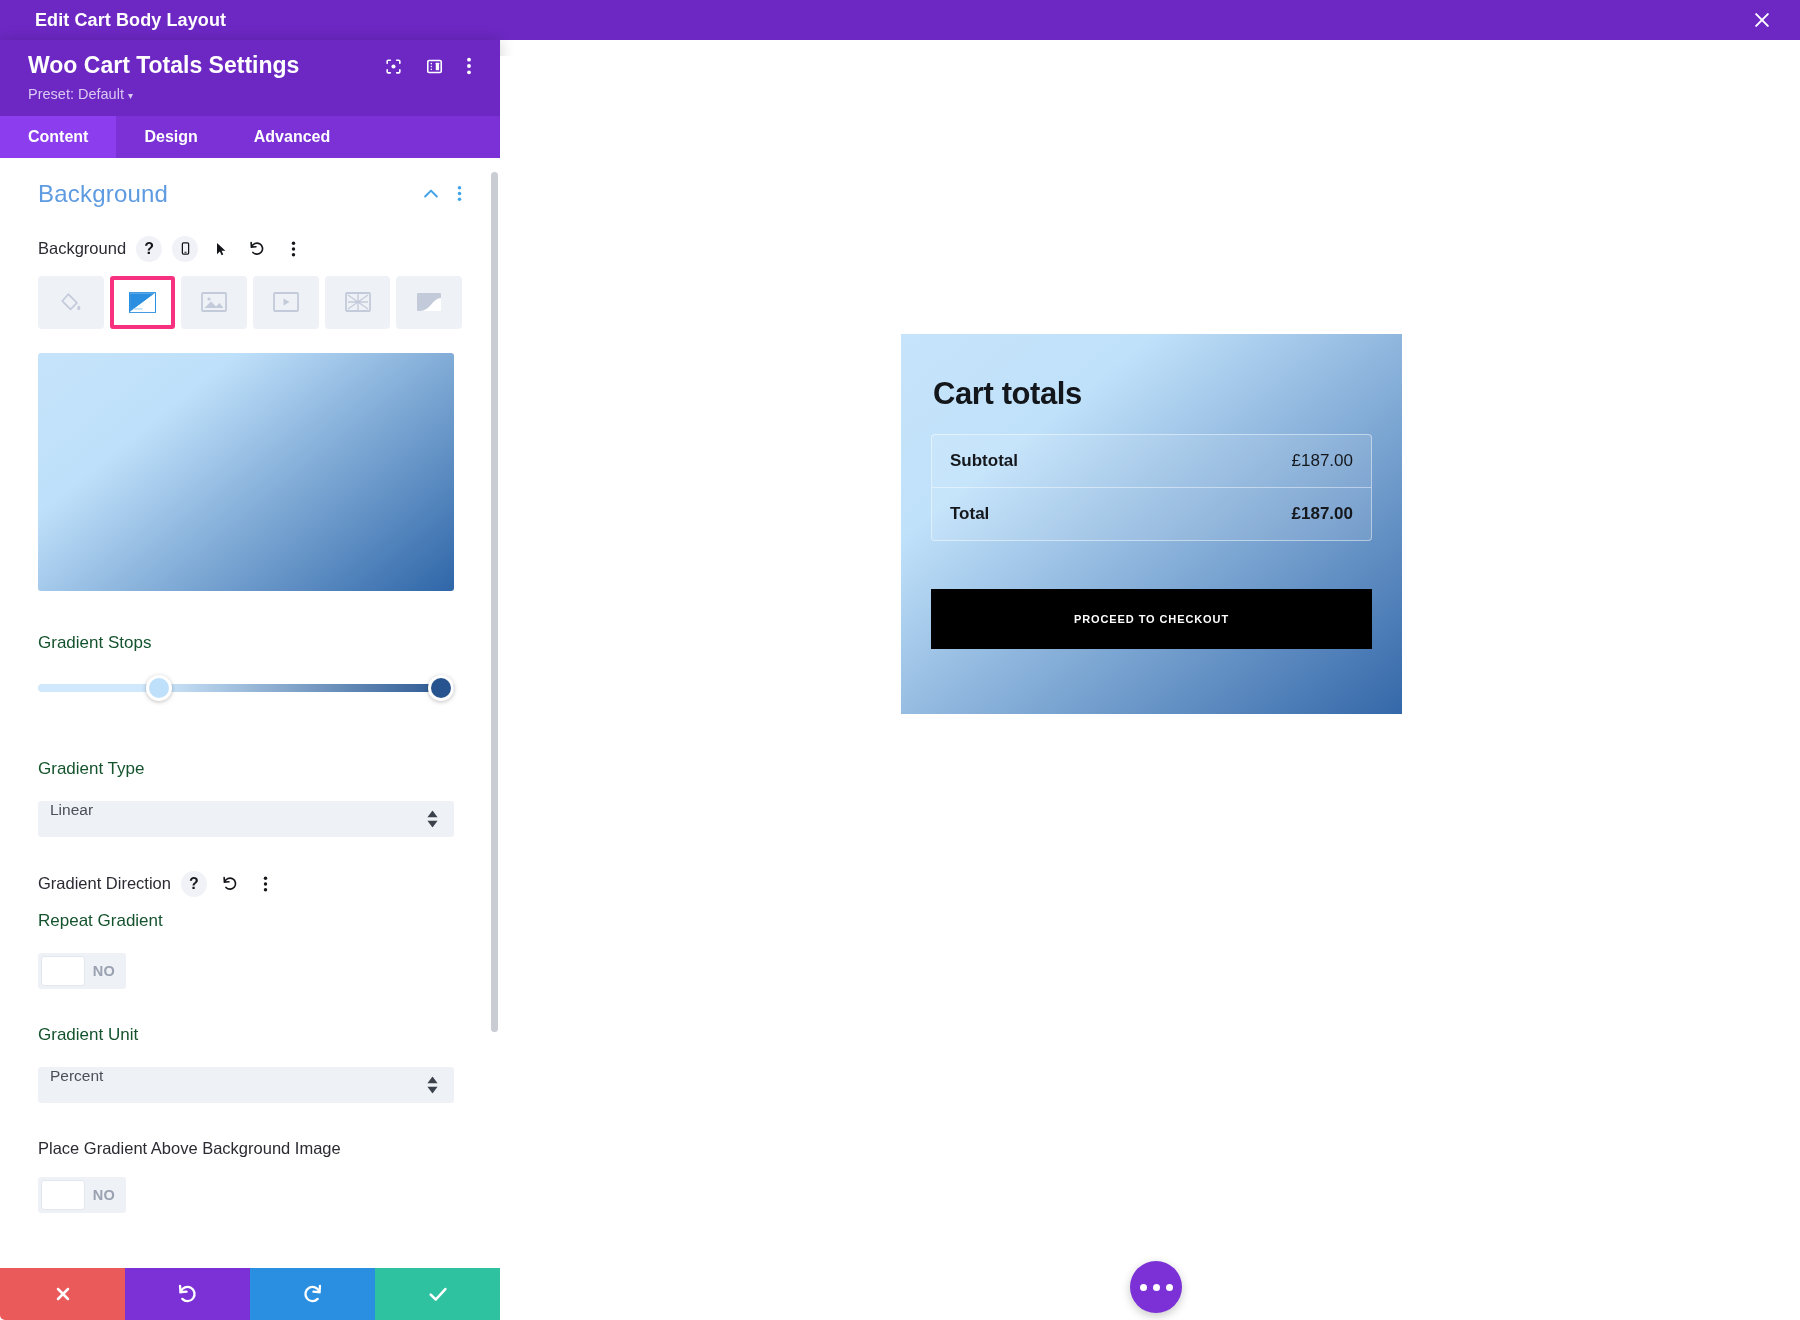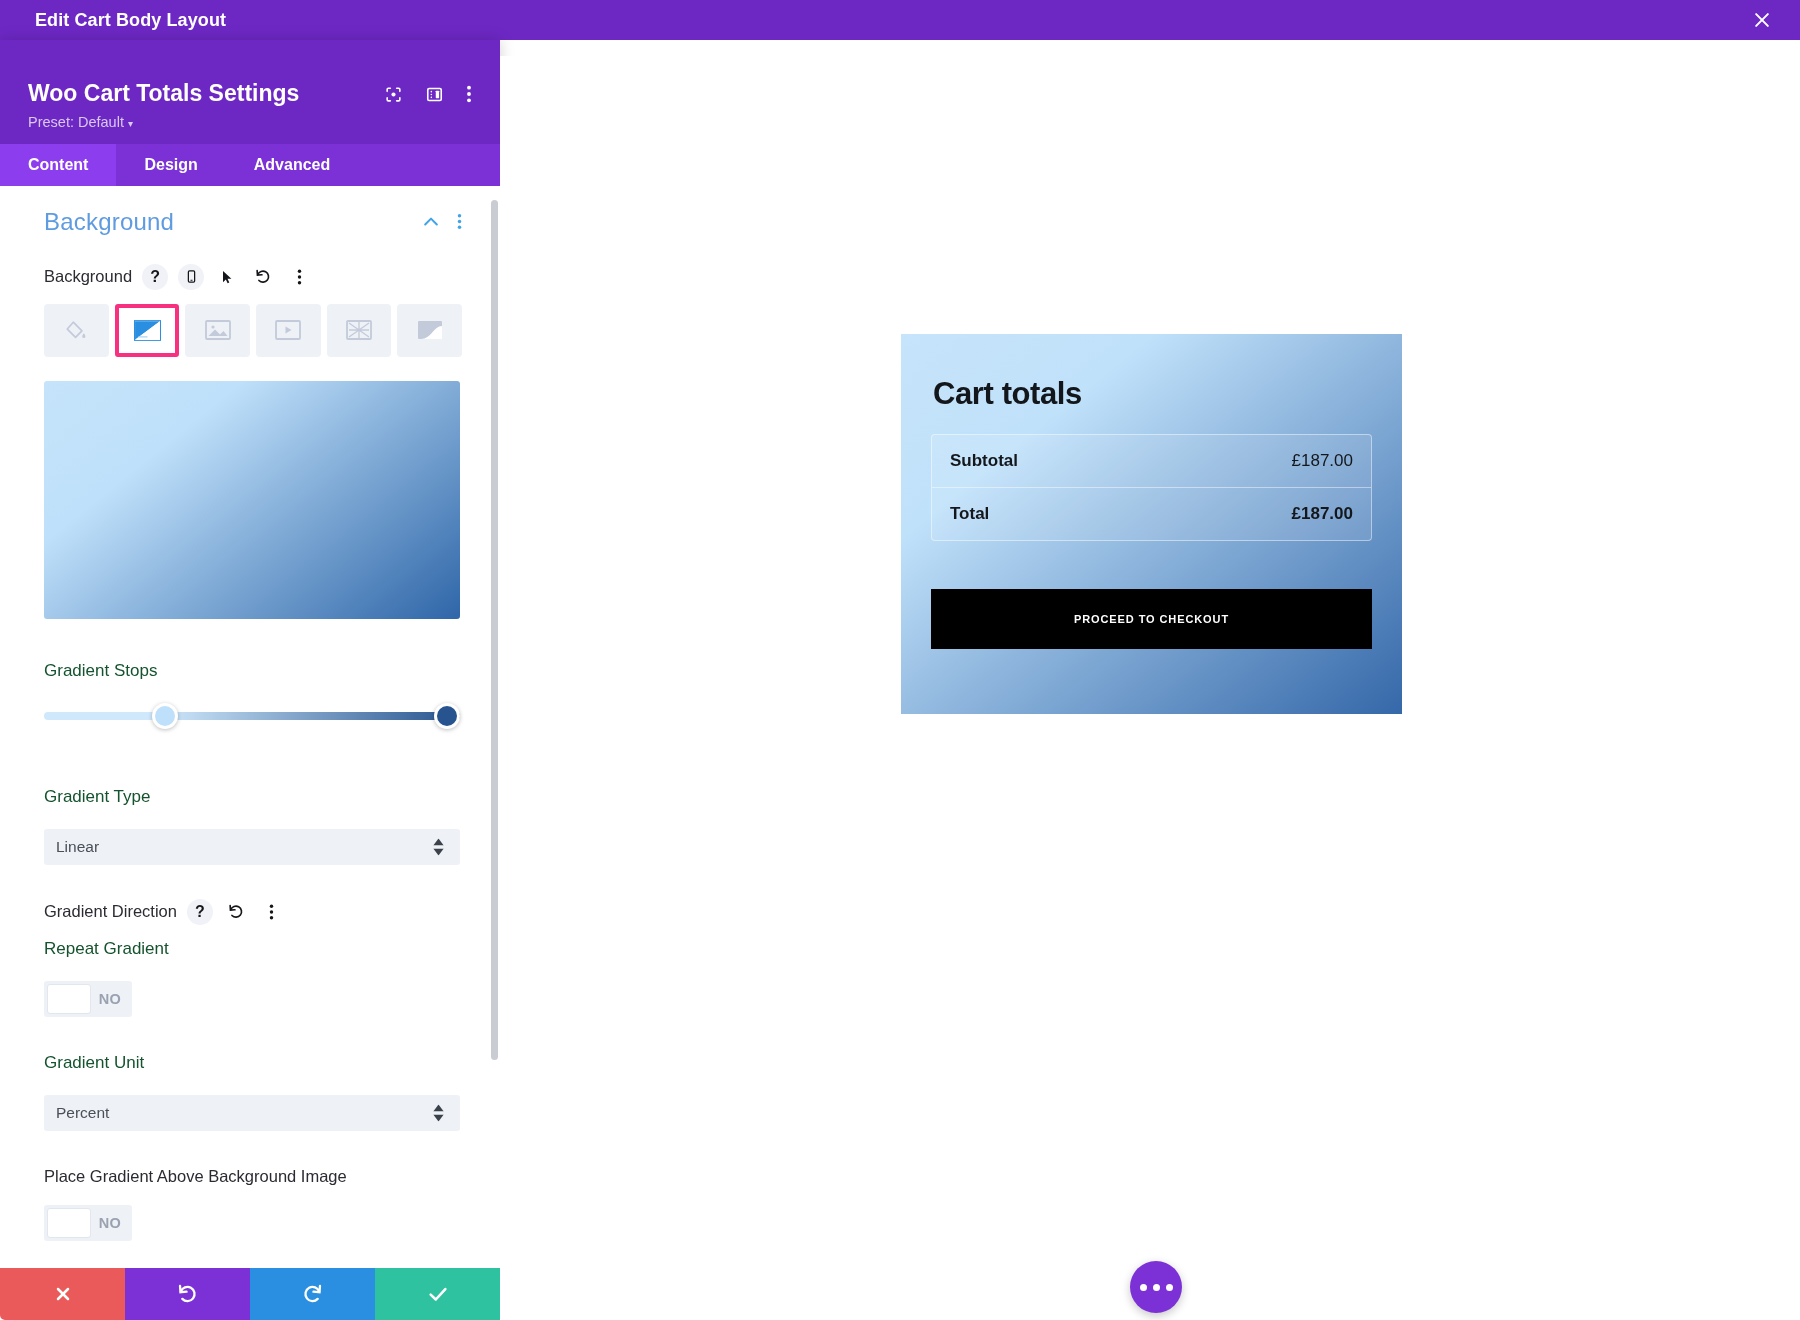--- a/index.html
+++ b/index.html
@@ -33,21 +33,21 @@
   .panel {
     position:absolute; top:40px; left:0; width:500px; height:1280px;
     background:#ffffff;
     display:flex; flex-direction:column;
     box-shadow: 0 0 14px rgba(0,0,0,.18);
   }
   .panel-header {
     background:#6d28c4; padding:12px 28px 14px 28px;
     position:relative;
   }
-  .panel-header-row { display:flex; align-items:flex-start;margin-top:28px; }
+  .panel-header-row { display:flex; align-items:flex-start; }
   .panel-title {
     color:#fff; font-size:23px; font-weight:700; line-height:1.2;
     flex:0 0 auto;
   }
   .panel-header-icons {
     display:flex; align-items:center; gap:22px;
     margin-left:auto; padding-top:4px;
   }
   .hicon { color:#fff; display:flex; align-items:center; justify-content:center; }
   .hicon svg { width:19px; height:19px; display:block; }
@@ -60,21 +60,21 @@
   .tabs { display:flex; background:#7b31d6; height:42px; }
   .tab {
     padding:12px 28px; height:42px; display:flex; align-items:center;
     color:#ffffff; font-size:16px; font-weight:600;
   }
   .tab.active { background:#8c3eee; font-weight:700; }
 
   
   .panel-body {
     flex:1 1 auto; position:relative; overflow:hidden;
-    background:#fff; padding: 0 0 0 6px;
+    background:#fff; padding: 0 0 0 0;
   }
   .panel-inner { padding: 22px 38px 20px 38px; }
 
   .section-head {
     display:flex; align-items:center; margin-bottom:28px;
   }
   .section-title {
     color:#5e9be0; font-size:24px; font-weight:400;
     letter-spacing:.2px;
   }
@@ -125,21 +125,21 @@
   .stop-handle {
     position:absolute; width:26px; height:26px; border-radius:50%;
     top:0; background:#bfe0fa; border:3px solid #ffffff;
     box-shadow:0 1px 4px rgba(0,0,0,.25);
   }
   .stop-handle.end { background:#27548f; }
 
   
   .select {
     position:relative; width:416px; height:36px; background:#eef1f6;
-    border-radius:3px; display:flex; align-items:center;
+    border-radius:3px; display:flex; 
     padding:0 12px; font-size:15.5px; color:#4a4f58; margin-bottom:34px;
   }
   .select .arrows {
     position:absolute; right:16px; top:50%; transform:translateY(-50%);
     display:flex; flex-direction:column; gap:3px; color:#3c424b;
   }
   .select .arrows svg { display:block; }
 
   
   .range-row { display:flex; align-items:center; gap:16px; margin-bottom:42px; }

